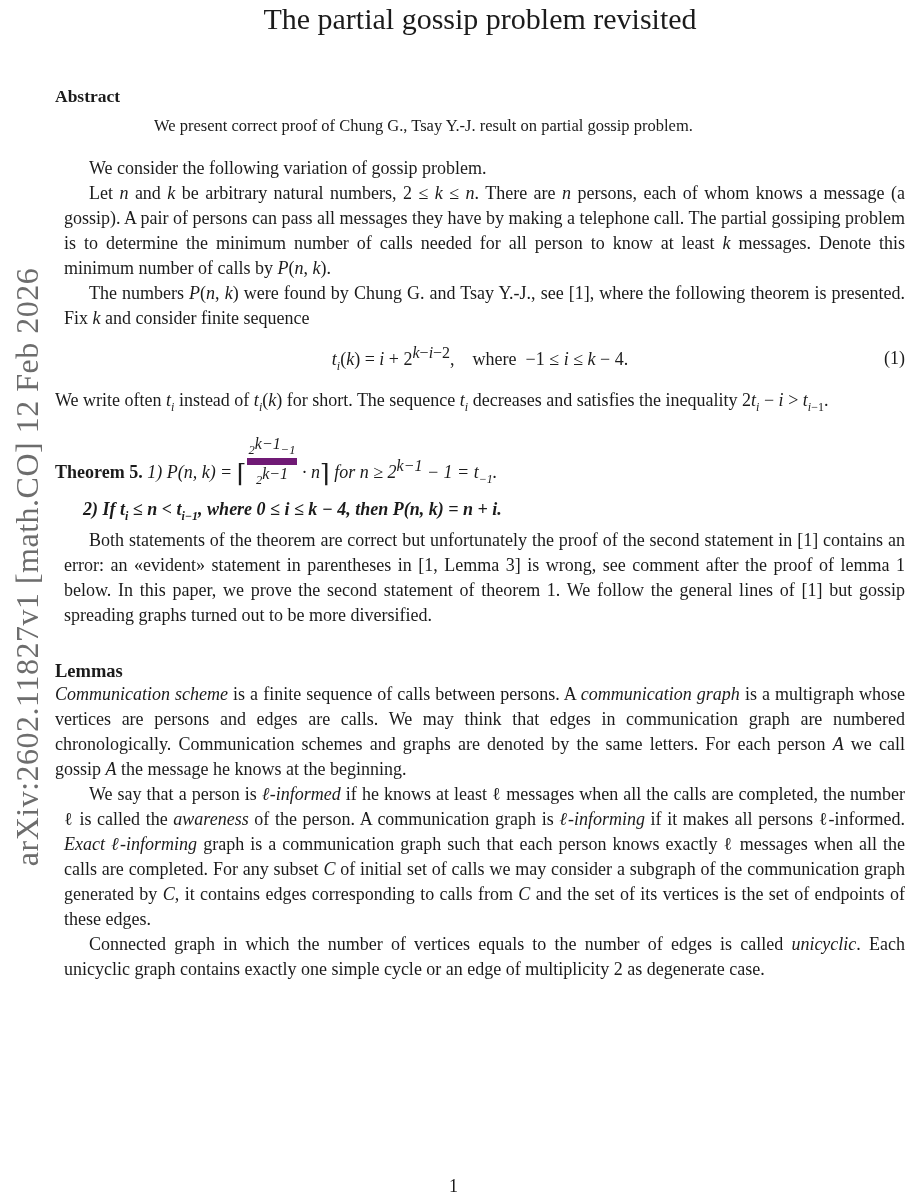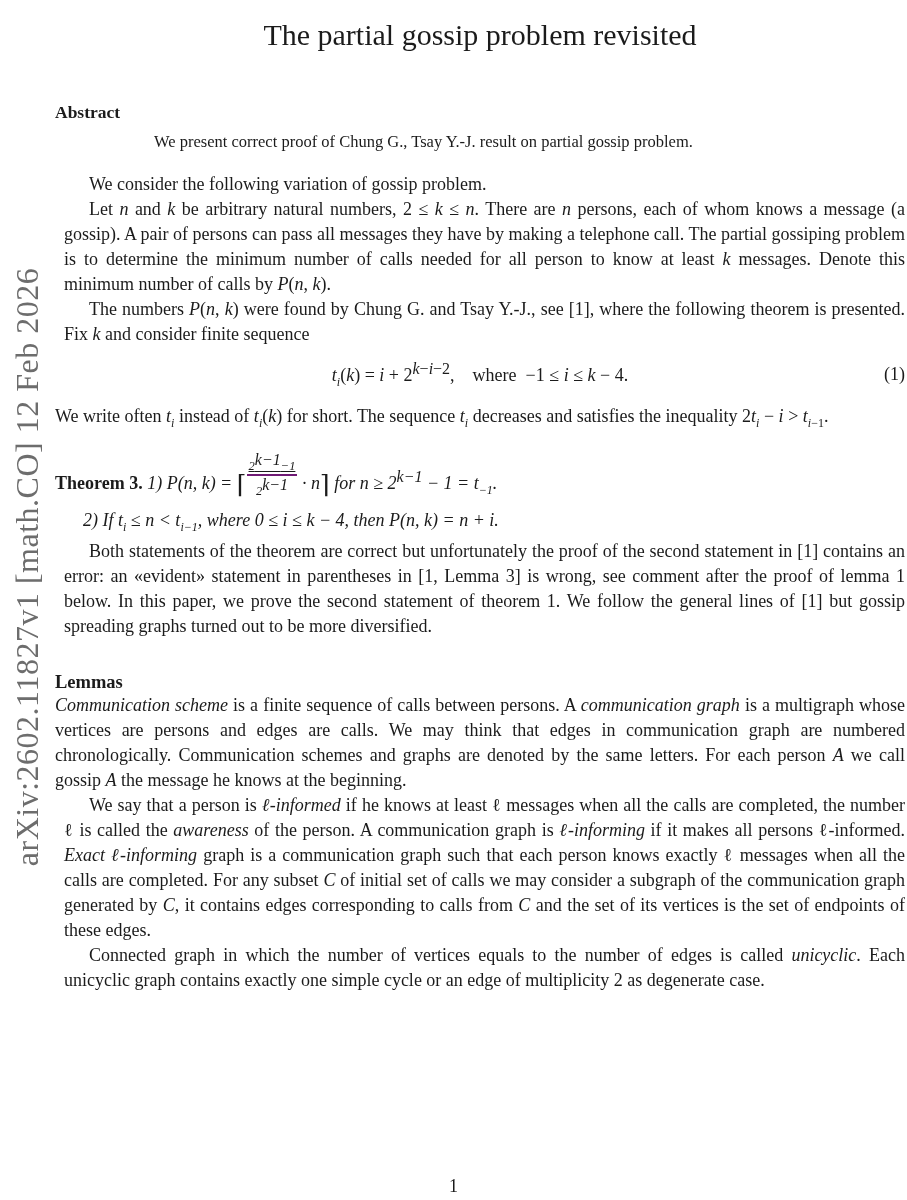--- a/index.html
+++ b/index.html
@@ -13,21 +13,21 @@
   }
   .stamp {
     position:absolute;
     top:567px; left:27px;
     transform:translate(-50%,-50%) rotate(-90deg);
     white-space:nowrap;
     color:#6d6d6d;
     font-size:32px;
     letter-spacing:0.5px;
   }
-  .content { position:absolute; left:55px; top:16px; width:850px; }
+  .content { position:absolute; left:55px; top:0; width:850px; }
   .title   { text-align:center; font-size:30px; padding-top:2px; }
   .authors { text-align:center; font-size:20px; margin-top:28px; }
   .date    { text-align:center; font-size:20px; margin-top:26px; }
   .abstract-heading { text-align:left; font-weight:bold; font-size:17.5px; margin-top:50px; }
   .abstract-text {
     width:708px; margin:8px auto 0;
     font-size:16.5px; line-height:22px;
     text-indent:28px; text-align:justify;
   }
   .body-block { margin-top:19px; }
@@ -41,27 +41,27 @@
     margin:13px 0 14px 0;
     font-size:18px;
   }
   .eq-body { flex:1; text-align:center; }
   .eq-label { width:40px; text-align:right; }
   sub { font-size:12px; }
   sup { font-size:16px; }
   .theorem { margin-top:16px; font-size:18px; line-height:25px; font-style:italic; }
   .theorem .thm-line1 { line-height:36px; }
   .theorem-head { font-weight:bold; font-style:normal; }
-  .thm-line2 { padding-left:28px; }
+  .thm-line2 { padding-left:28px;font-weight:bold; }
   .frac {
     display:inline-block; vertical-align:-0.5em;
     text-align:center; font-size:12.5px; line-height:1.1;
   }
   .frac > span { display:block; padding:0 2px; }
-  .frac > span:first-child { border-bottom:2px solid #701a75;text-decoration:underline; }
+  .frac > span:first-child { border-bottom:7px solid #701a75; }
   .ceil { font-size:25px; font-style:normal; vertical-align:-0.15em; }
   .section-heading { font-size:18.5px; font-weight:bold; margin:33px 0 0 0; }
   .after-heading { margin-top:15px; }
   .page-number {
     position:absolute; top:1176px; left:0; width:907px;
     text-align:center; font-size:18px; color:#1b1b1b;
   }
   i { font-style:italic; }
 </style>
 </head>
@@ -87,21 +87,21 @@
     <div class="equation-row">
       <span class="eq-label"></span>
       <span class="eq-body"><i>t</i><sub><i>i</i></sub>(<i>k</i>) = <i>i</i> + 2<sup><i>k</i>−<i>i</i>−2</sup>,&nbsp;&nbsp;&nbsp;&nbsp;where&nbsp;&nbsp;−1 ≤ <i>i</i> ≤ <i>k</i> − 4.</span>
       <span class="eq-label">(1)</span>
     </div>
 
     <p class="para">We write often <i>t</i><sub><i>i</i></sub> instead of <i>t</i><sub><i>i</i></sub>(<i>k</i>) for short. The sequence <i>t</i><sub><i>i</i></sub> decreases and satisfies the inequality 2<i>t</i><sub><i>i</i></sub> − <i>i</i> &gt; <i>t</i><sub><i>i</i>−1</sub>.</p>
 
     <div class="theorem">
       <div class="thm-line1">
-        <span class="theorem-head">Theorem 3.</span>
+        <span class="theorem-head">Theorem 5.</span>
         <span>1) P(n, k) = <span class="ceil">⌈</span><span class="frac"><span>2<sup>k−1</sup>−1</span><span>2<sup>k−1</sup></span></span> · n<span class="ceil">⌉</span> for n ≥ 2<sup>k−1</sup> − 1 = t<sub>−1</sub>.</span>
       </div>
       <div class="thm-line2">2) If t<sub>i</sub> ≤ n &lt; t<sub>i−1</sub>, where 0 ≤ i ≤ k − 4, then P(n, k) = n + i.</div>
     </div>
 
     <p class="para indent body-block">Both statements of the theorem are correct but unfortunately the proof of the second statement in [1] contains an error: an «evident» statement in parentheses in [1, Lemma 3] is wrong, see comment after the proof of lemma 1 below. In this paper, we prove the second statement of theorem 1. We follow the general lines of [1] but gossip spreading graphs turned out to be more diversified.</p>
 
     <div class="section-heading">Lemmas</div>
 
     <p class="para after-heading"><i>Communication scheme</i> is a finite sequence of calls between persons. A <i>communication graph</i> is a multigraph whose vertices are persons and edges are calls. We may think that edges in communication graph are numbered chronologically. Communication schemes and graphs are denoted by the same letters. For each person <i>A</i> we call gossip <i>A</i> the message he knows at the beginning.</p>

